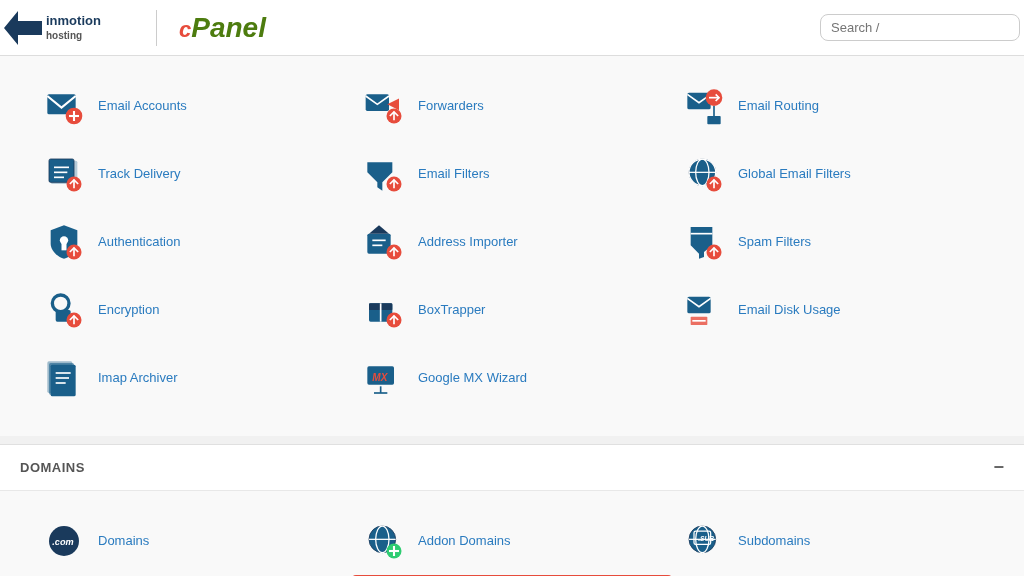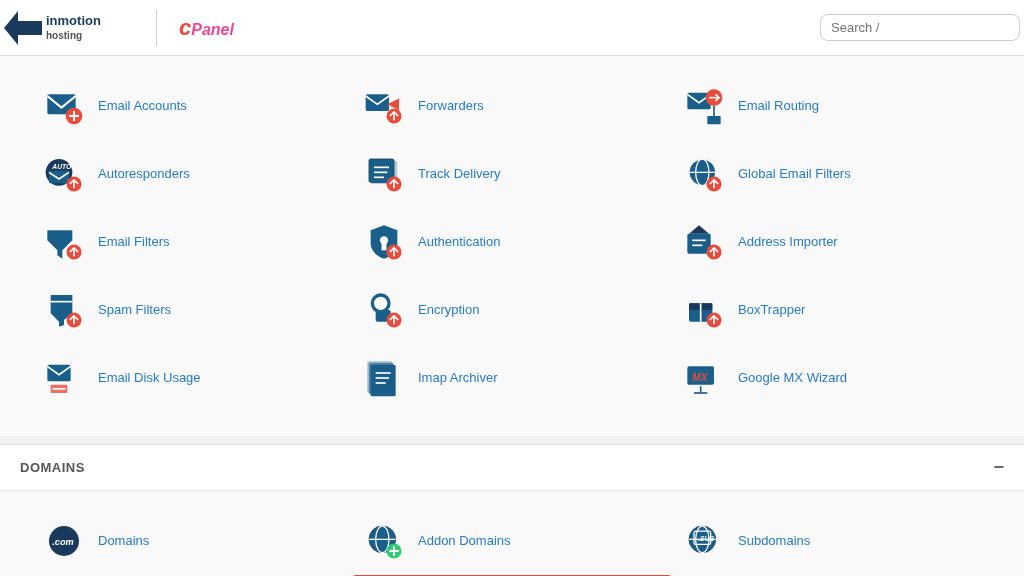--- a/index.html
+++ b/index.html
@@ -118,21 +118,21 @@
     <div class="logo-inmotion">
       <svg width="130" height="38" viewBox="0 0 130 38">
 
         <polygon points="0,19 14,2 14,12 38,12 38,26 14,26 14,36" fill="#1a3a5c"></polygon>
         <text x="42" y="16" font-size="13" font-weight="900" fill="#1a3a5c" font-family="Arial">inmotion</text>
         <text x="42" y="30" font-size="10" fill="#555" font-family="Arial">hosting</text>
       </svg>
     </div>
     <div class="divider-v"></div>
     <div class="cpanel-logo">
-      <span style="color:#e74c3c; font-style:italic; font-size:22px; font-weight:900; font-family:Arial;">c</span><span style="color:#ec4899; font-style:italic; font-size:16px; font-weight:900; font-family:Arial;">Panel</span>
+      <span style="color:#e74c3c; font-style:italic; font-size:22px; font-weight:900; font-family:Arial;">c</span><span style="color:#4d7c0f; font-style:italic; font-size:28px; font-weight:900; font-family:Arial;">Panel</span>
     </div>
   </div>
   <input type="text" class="search-box" placeholder="Search /" style="">
 </div>
 
 <div class="main">
 
   <div class="top-email-section">
     <div class="items-grid" id="email-grid">
     <div class="item">
@@ -170,70 +170,56 @@
       <polyline points="38,10 42,14 38,18" stroke="white" stroke-width="2" fill="none"></polyline>
       <line x1="36" y1="24" x2="36" y2="44" stroke="#1a5f8a" stroke-width="2"></line>
       <rect x="28" y="36" width="16" height="10" rx="1" fill="#1a5f8a"></rect>
     </svg>
     </div>
     <span class="item-label">Email Routing</span>
   </div>
         <div class="item">
     <div class="item-icon">
       <svg viewBox="0 0 48 48" width="40" height="40">
-      <circle cx="18" cy="22" r="16" fill="#1a3a5c"></circle>
-      <text x="10" y="18" font-size="8" fill="white" font-family="Arial" font-weight="bold">AUTO</text>
-      <rect x="6" y="20" width="24" height="15" rx="1" fill="#1a5f8a"></rect>
-      <polyline points="6,22 18,30 30,22" stroke="white" stroke-width="2" fill="none"></polyline>
-      <circle cx="36" cy="36" r="9" fill="#e74c3c"></circle>
-      <polyline points="31,36 36,31 41,36" stroke="white" stroke-width="2" fill="none"></polyline>
-      <line x1="36" y1="31" x2="36" y2="41" stroke="white" stroke-width="2"></line>
-    </svg>
-    </div>
-    <span class="item-label">Autoresponders</span>
-  </div>
-        <div class="item">
-    <div class="item-icon">
-      <svg viewBox="0 0 48 48" width="40" height="40">
       <rect x="8" y="8" width="32" height="28" rx="2" fill="#1a5f8a" opacity="0.3"></rect>
       <rect x="6" y="6" width="30" height="28" rx="2" fill="#1a5f8a" stroke="#1a3a5c" stroke-width="1"></rect>
       <line x1="12" y1="16" x2="30" y2="16" stroke="white" stroke-width="2"></line>
       <line x1="12" y1="22" x2="28" y2="22" stroke="white" stroke-width="2"></line>
       <line x1="12" y1="28" x2="24" y2="28" stroke="white" stroke-width="2"></line>
       <circle cx="36" cy="36" r="9" fill="#e74c3c"></circle>
       <polyline points="31,36 36,31 41,36" stroke="white" stroke-width="2" fill="none"></polyline>
       <line x1="36" y1="31" x2="36" y2="41" stroke="white" stroke-width="2"></line>
     </svg>
     </div>
     <span class="item-label">Track Delivery</span>
   </div>
         <div class="item">
     <div class="item-icon">
       <svg viewBox="0 0 48 48" width="40" height="40">
+      <polygon points="6,8 30,8 30,20 18,32 18,42 12,38 12,32 0,20 0,8" fill="#1a5f8a" transform="translate(4,2)"></polygon>
+      <circle cx="36" cy="36" r="9" fill="#e74c3c"></circle>
+      <polyline points="31,36 36,31 41,36" stroke="white" stroke-width="2" fill="none"></polyline>
+      <line x1="36" y1="31" x2="36" y2="41" stroke="white" stroke-width="2"></line>
+    </svg>
+    </div>
+    <span class="item-label">Email Filters</span>
+  </div>
+        <div class="item">
+    <div class="item-icon">
+      <svg viewBox="0 0 48 48" width="40" height="40">
       <circle cx="22" cy="22" r="16" fill="#1a5f8a" stroke="#1a3a5c" stroke-width="1"></circle>
       <line x1="6" y1="22" x2="38" y2="22" stroke="white" stroke-width="1.5"></line>
       <ellipse cx="22" cy="22" rx="8" ry="16" fill="none" stroke="white" stroke-width="1.5"></ellipse>
       <circle cx="22" cy="22" r="16" fill="none" stroke="white" stroke-width="1.5"></circle>
       <circle cx="36" cy="36" r="9" fill="#e74c3c"></circle>
       <polyline points="31,36 36,31 41,36" stroke="white" stroke-width="2" fill="none"></polyline>
       <line x1="36" y1="31" x2="36" y2="41" stroke="white" stroke-width="2"></line>
     </svg>
     </div>
     <span class="item-label">Global Email Filters</span>
-  </div>
-        <div class="item">
-    <div class="item-icon">
-      <svg viewBox="0 0 48 48" width="40" height="40">
-      <polygon points="6,8 30,8 30,20 18,32 18,42 12,38 12,32 0,20 0,8" fill="#1a5f8a" transform="translate(4,2)"></polygon>
-      <circle cx="36" cy="36" r="9" fill="#e74c3c"></circle>
-      <polyline points="31,36 36,31 41,36" stroke="white" stroke-width="2" fill="none"></polyline>
-      <line x1="36" y1="31" x2="36" y2="41" stroke="white" stroke-width="2"></line>
-    </svg>
-    </div>
-    <span class="item-label">Email Filters</span>
   </div>
         <div class="item">
     <div class="item-icon">
       <svg viewBox="0 0 48 48" width="40" height="40">
       <path d="M24 4 L8 10 L8 26 C8 34 16 42 24 44 C32 42 40 34 40 26 L40 10 Z" fill="#1a5f8a"></path>
       <circle cx="24" cy="22" r="5" fill="white"></circle>
       <rect x="21" y="26" width="6" height="8" fill="white"></rect>
       <circle cx="36" cy="36" r="9" fill="#e74c3c"></circle>
       <polyline points="31,36 36,31 41,36" stroke="white" stroke-width="2" fill="none"></polyline>
       <line x1="36" y1="31" x2="36" y2="41" stroke="white" stroke-width="2"></line>

